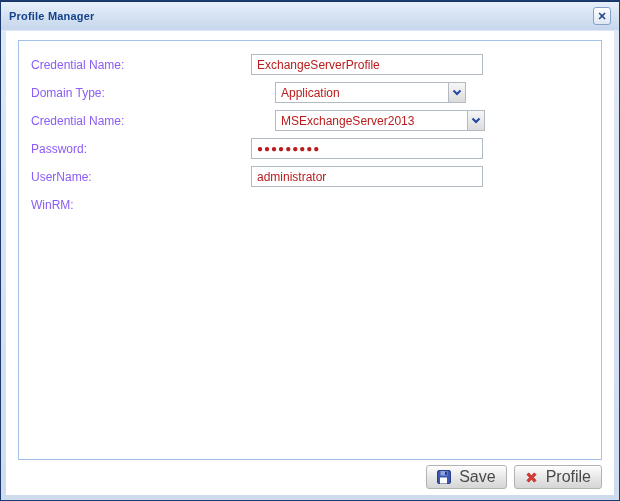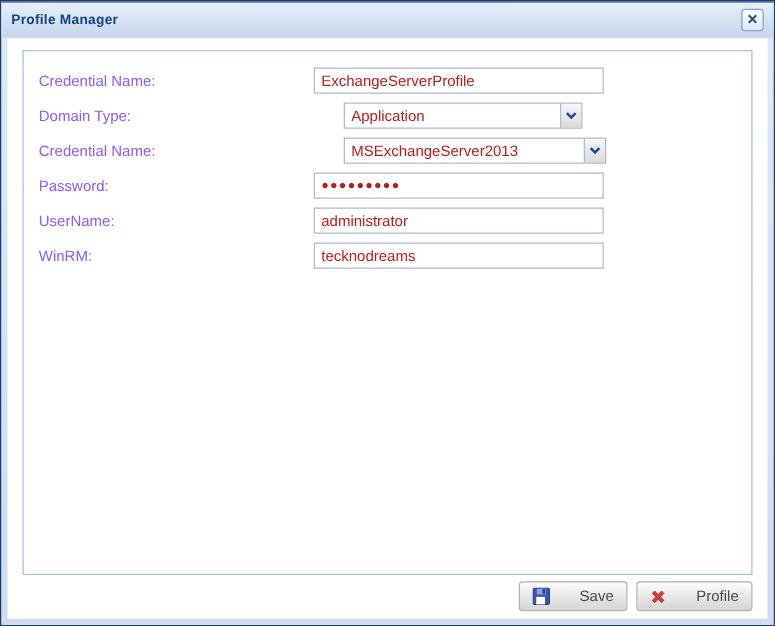--- a/index.html
+++ b/index.html
@@ -69,23 +69,23 @@
     cursor:pointer; line-height:1;
   }
   .footer {
     position:absolute; bottom:6px; right:12px;
     display:flex; gap:7px; align-items:center;
   }
   .btn {
     height:24px; min-width:79px;
     border:1px solid #b3b3b3; border-radius:3px;
     background:linear-gradient(#fefefe,#eaeaea 45%,#d5d5d5);
-    display:flex; align-items:center; justify-content:center; gap:24px;
+    display:flex; align-items:center; justify-content:center; gap:8px;
     font-family:"Liberation Sans", sans-serif;
-    font-size:12px; color:#4a4a4a;
+    font-size:16px; color:#4a4a4a;
     padding:0 10px; cursor:pointer;
   }
   .icon { display:inline-flex; line-height:0; }
 </style>
 </head>
 <body>
 
 <div class="window">
   <div class="titlebar">
     <span class="title">Profile Manager</span>
@@ -135,21 +135,20 @@
         <input class="tinput pwd" value="●●●●●●●●●" style="">
       </div>
 
       <div class="row">
         <label class="flabel">UserName:</label>
         <input class="tinput" value="administrator" style="">
       </div>
 
       <div class="row">
         <label class="flabel">WinRM:</label>
-        <input class="tinput" value="tecknodreams" style="">
       </div>
 
 
     </div>
 
     <div class="footer">
       <button class="btn">
         <span class="icon">
           <svg width="14" height="14" viewBox="0 0 14 14">
             <rect x="0.5" y="0.5" width="13" height="13" rx="1.5" fill="#3b57b0" stroke="#2a3f85"></rect>

